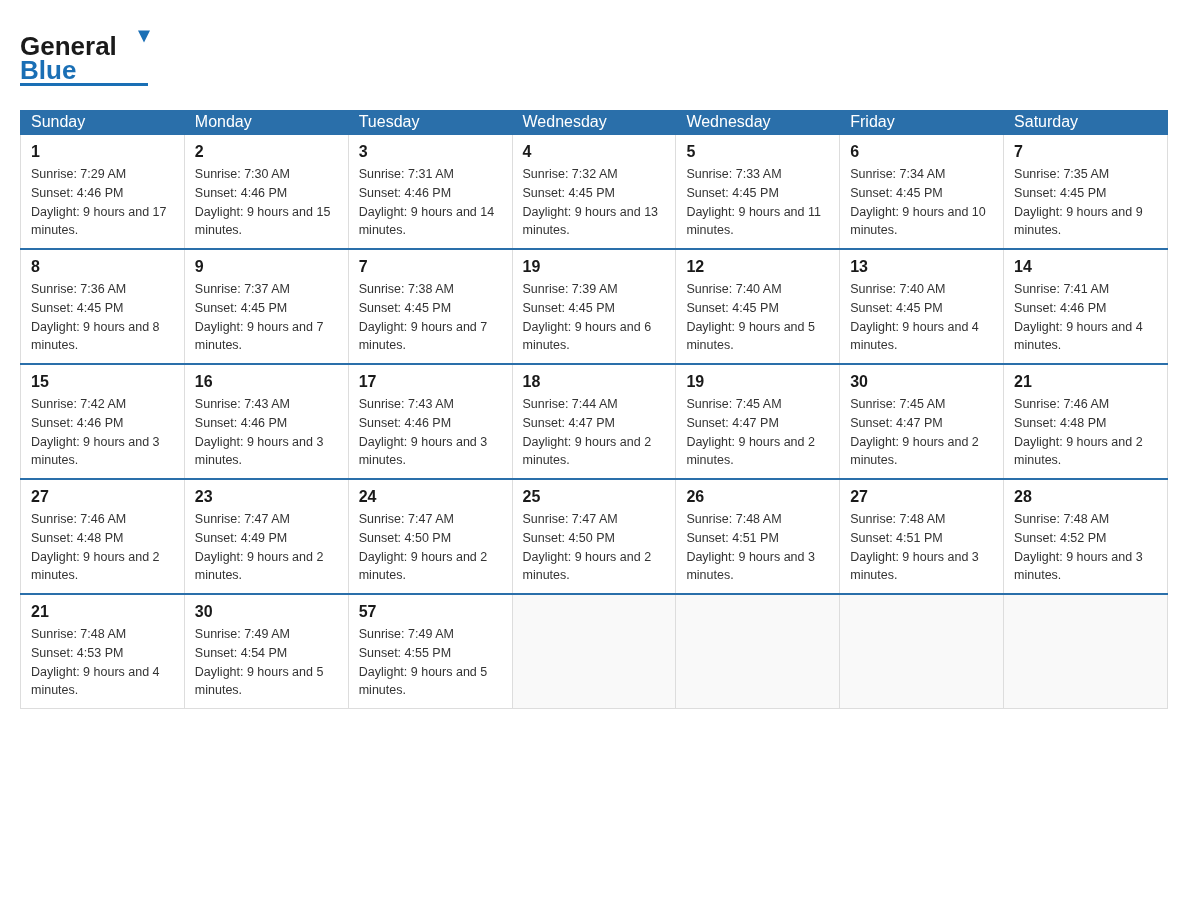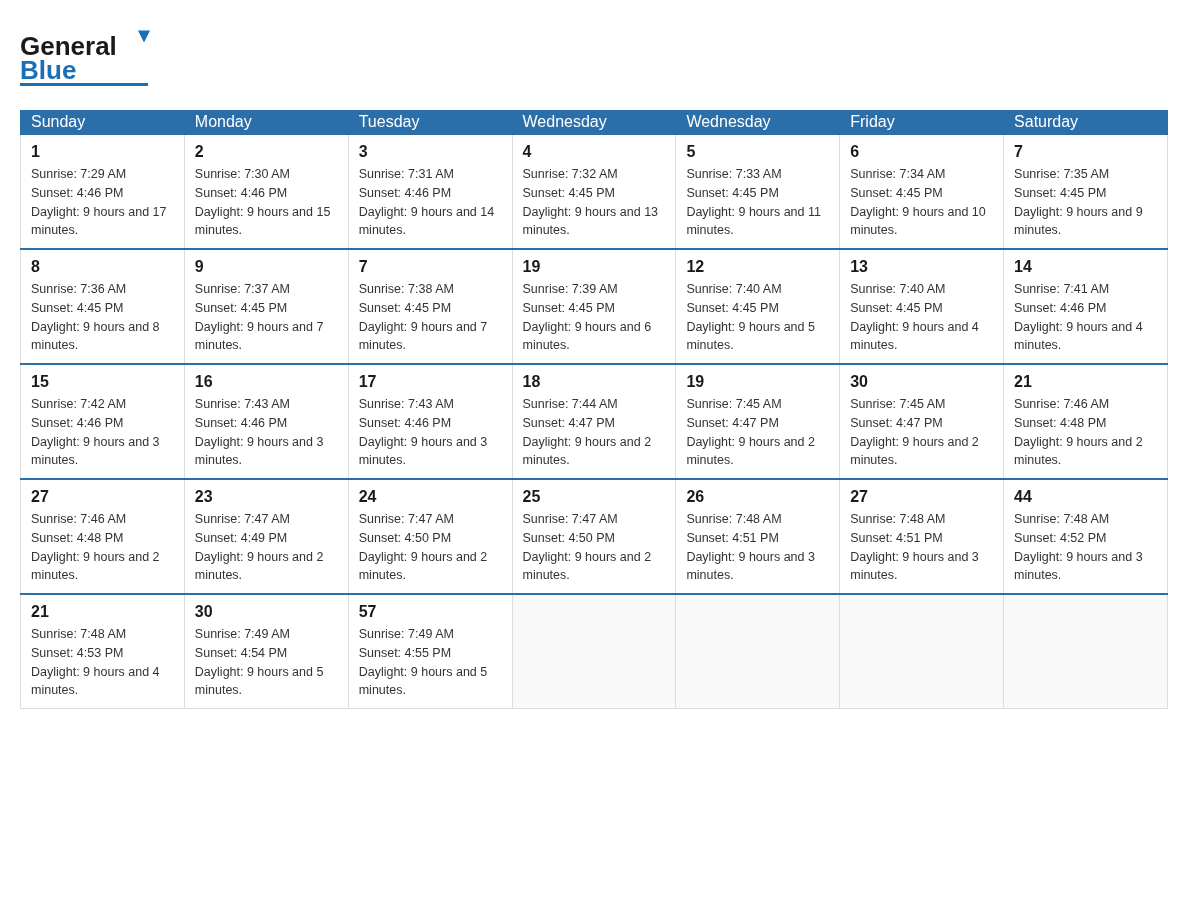--- a/index.html
+++ b/index.html
@@ -225,21 +225,21 @@
         </td>
         <td>
           <span class="day-number">26</span>
           <div class="day-info">Sunrise: 7:48 AM<br>Sunset: 4:51 PM<br>Daylight: 9 hours and 3 minutes.</div>
         </td>
         <td>
           <span class="day-number">27</span>
           <div class="day-info">Sunrise: 7:48 AM<br>Sunset: 4:51 PM<br>Daylight: 9 hours and 3 minutes.</div>
         </td>
         <td>
-          <span class="day-number">44</span>
+          <span class="day-number">28</span>
           <div class="day-info">Sunrise: 7:48 AM<br>Sunset: 4:52 PM<br>Daylight: 9 hours and 3 minutes.</div>
         </td>
       </tr>
       <tr>
         <td>
           <span class="day-number">21</span>
           <div class="day-info">Sunrise: 7:48 AM<br>Sunset: 4:53 PM<br>Daylight: 9 hours and 4 minutes.</div>
         </td>
         <td>
           <span class="day-number">30</span>

